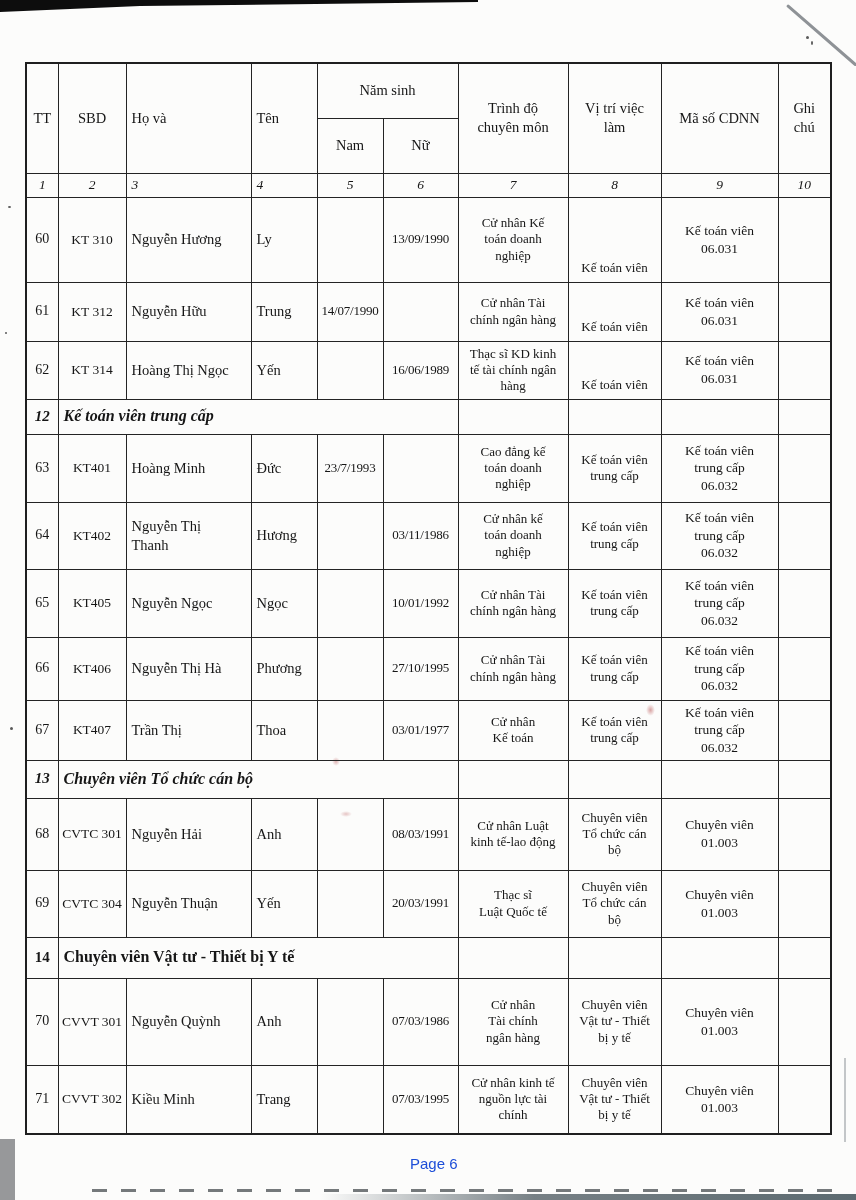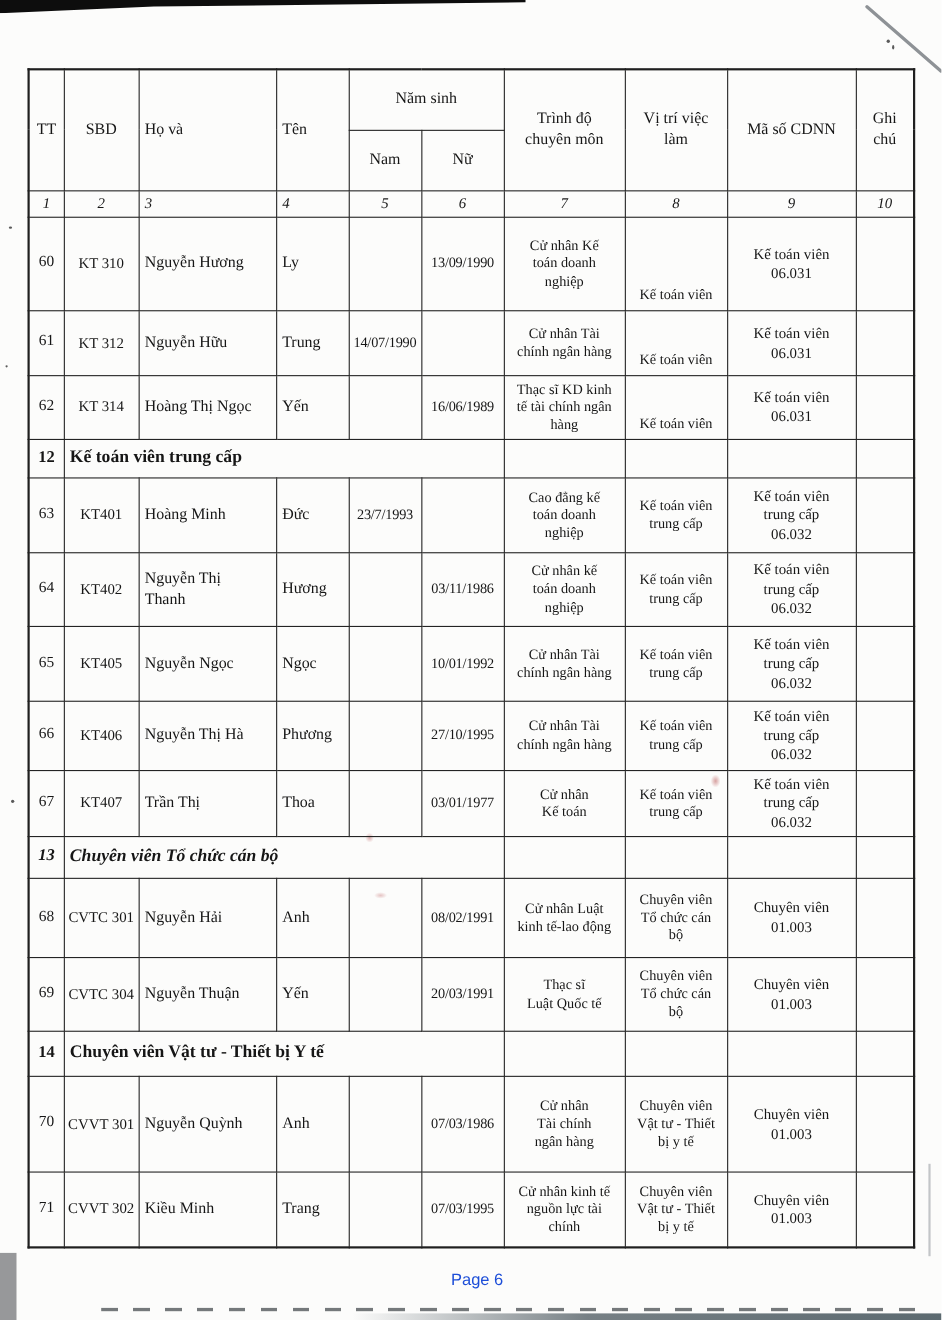--- a/index.html
+++ b/index.html
@@ -169,21 +169,21 @@
           <td class="date"></td>
           <td class="date">16/06/1989</td>
           <td class="small">Thạc sĩ KD kinh
 tế tài chính ngân
 hàng</td>
           <td class="small vb">Kế toán viên</td>
           <td class="maso">Kế toán viên
 06.031</td>
           <td></td>
         </tr>
-        <tr style="height: 35px;">
+        <tr style="height: 35px; font-style: italic;">
           <td class="section-tt">12</td>
           <td class="section-title" colspan="5">Kế toán viên trung cấp</td>
           <td></td>
           <td></td>
           <td></td>
           <td></td>
         </tr>
         <tr style="height: 68px;">
           <td class="tt">63</td>
           <td class="sbd">KT401</td>
@@ -274,21 +274,21 @@
           <td></td>
           <td></td>
           <td></td>
         </tr>
         <tr style="height: 72px;">
           <td class="tt">68</td>
           <td class="sbd">CVTC 301</td>
           <td class="name">Nguyễn Hải</td>
           <td class="name">Anh</td>
           <td class="date"></td>
-          <td class="date">08/02/1991</td>
+          <td class="date">08/03/1991</td>
           <td class="small">Cử nhân Luật
 kinh tế-lao động</td>
           <td class="small">Chuyên viên
 Tổ chức cán
 bộ</td>
           <td class="maso">Chuyên viên
 01.003</td>
           <td></td>
         </tr>
         <tr style="height: 67px;">

